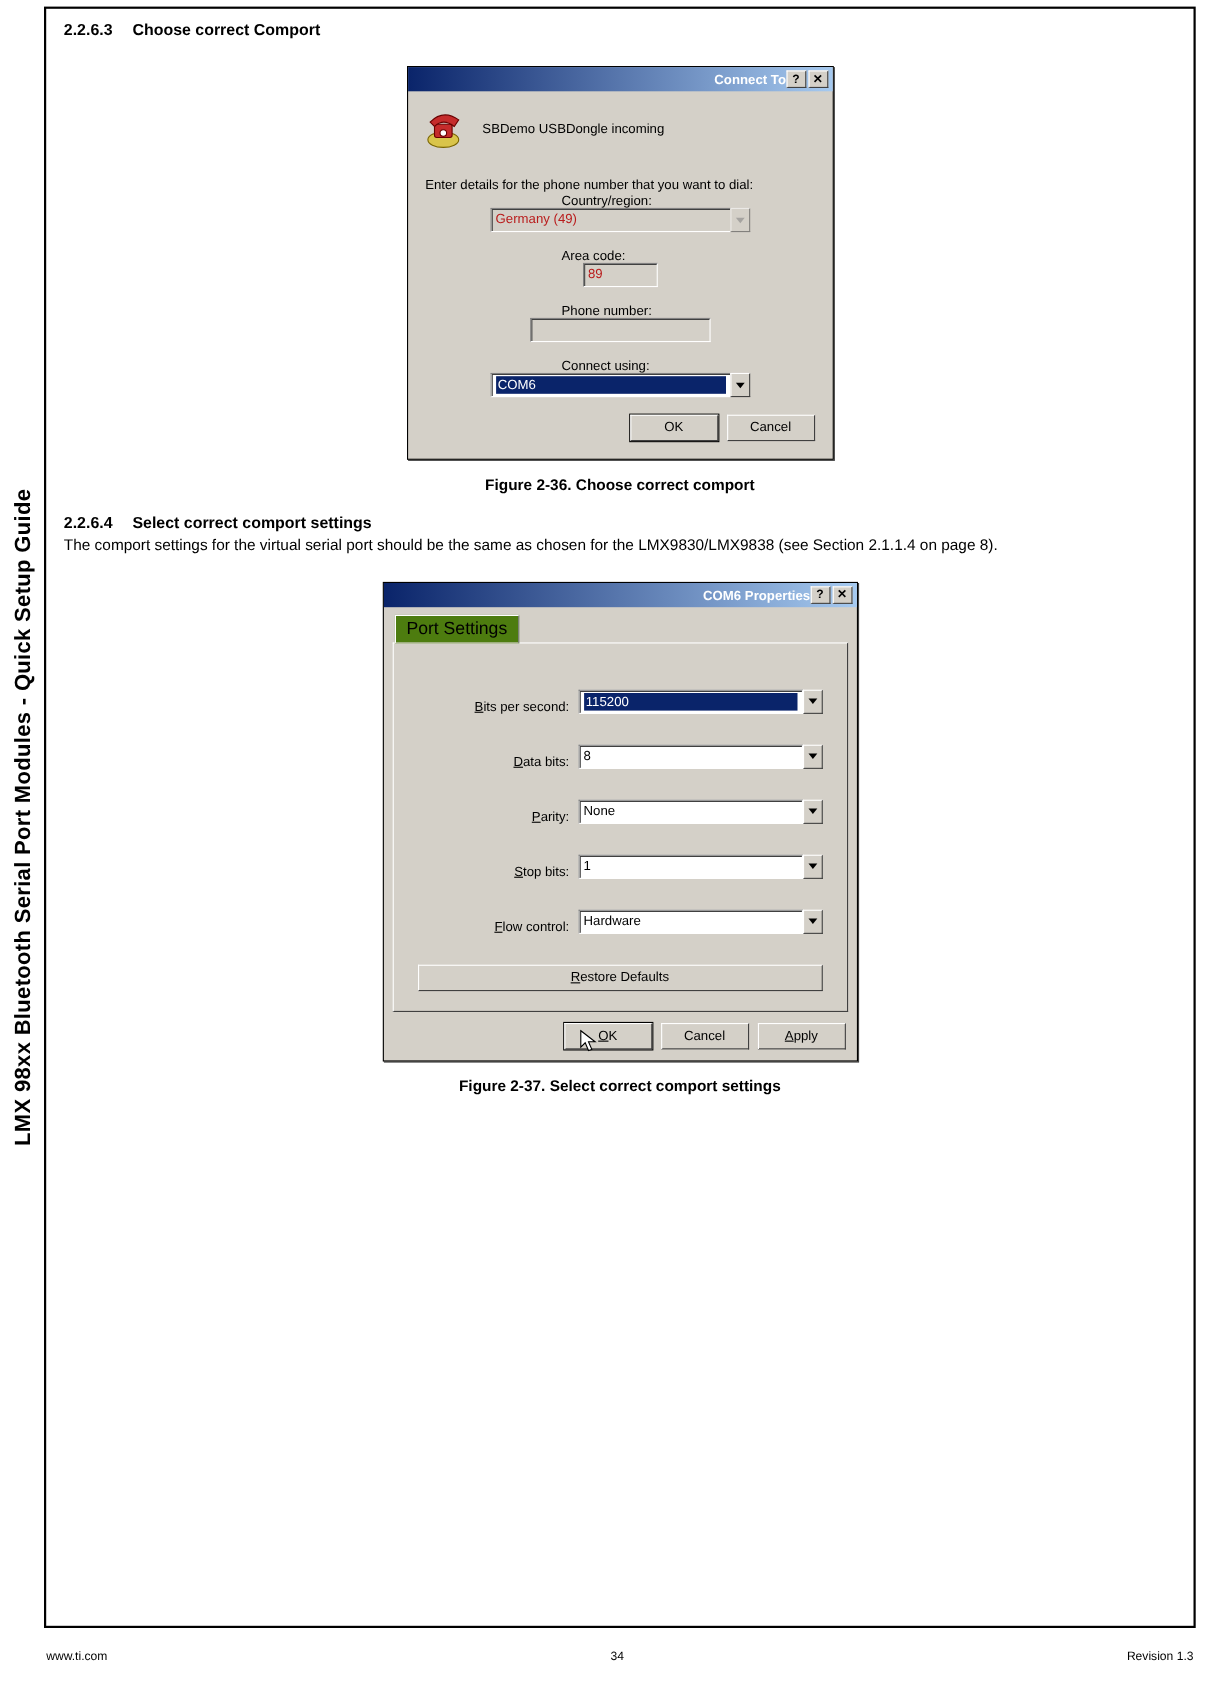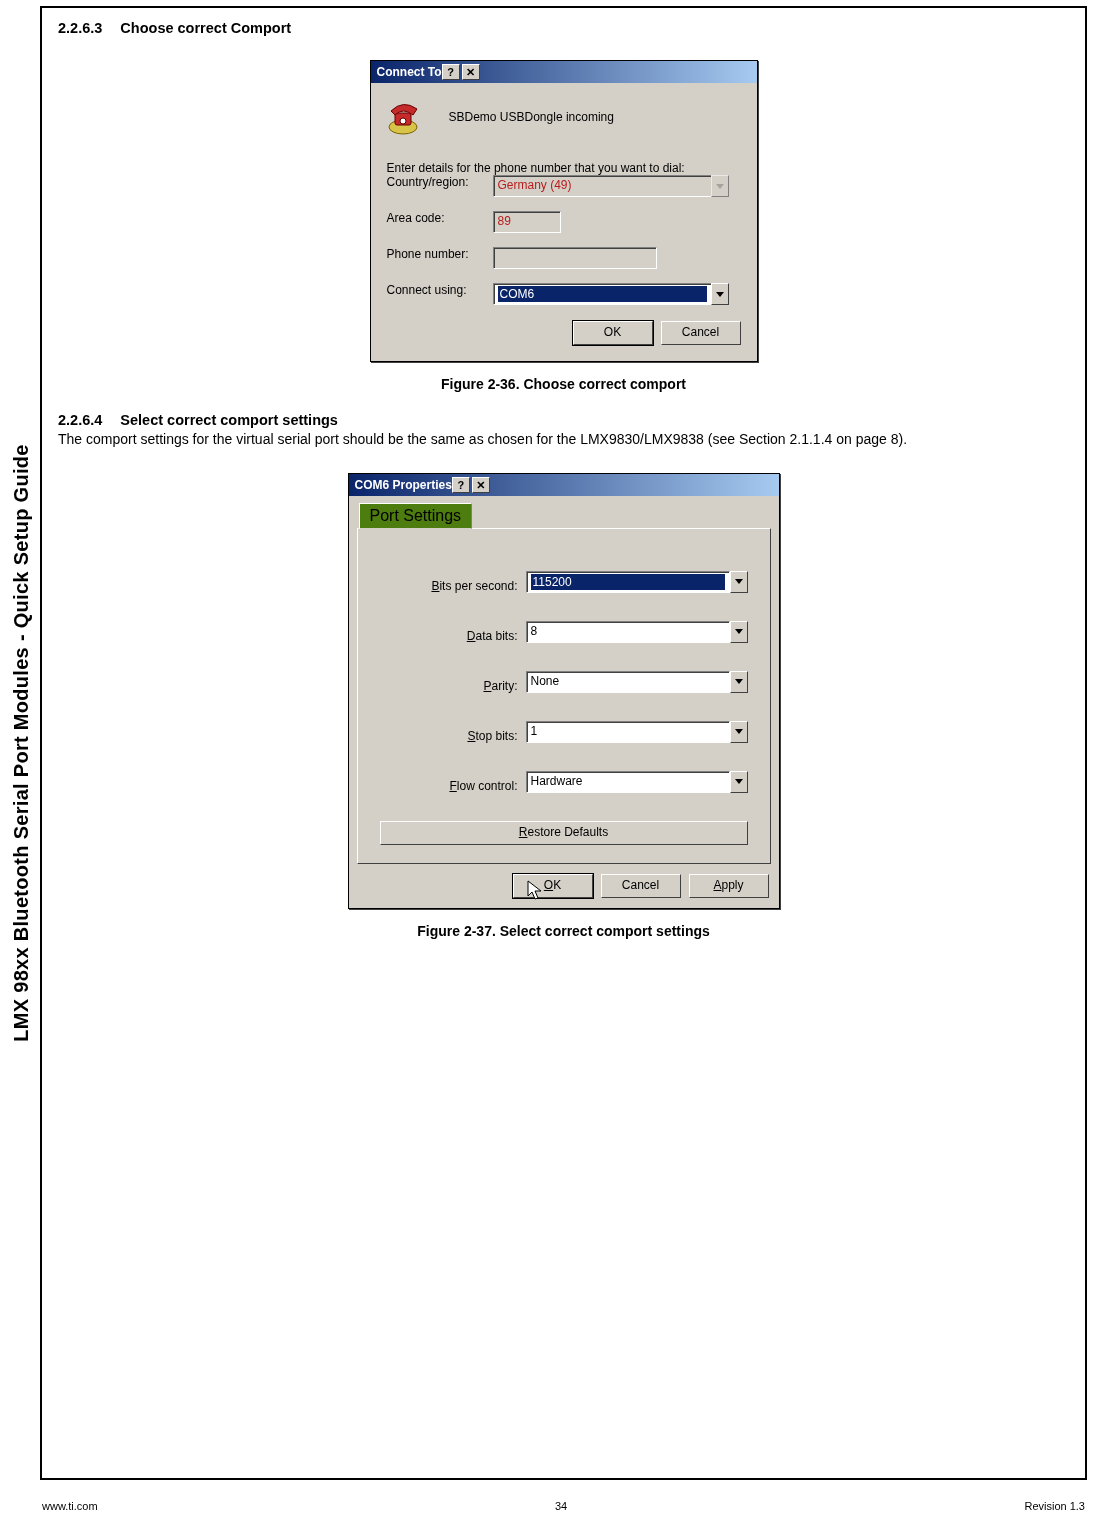--- a/index.html
+++ b/index.html
@@ -63,47 +63,47 @@
       font-family: Tahoma, Arial, sans-serif;
       font-size: 12px;
     }
     .dlg-title {
       background: linear-gradient(to right, #0a246a, #a6caf0);
       color: #fff;
       font-weight: bold;
       padding: 3px 4px 3px 6px;
       display: flex;
       align-items: center;
-      justify-content: flex-start;
+      justify-content: flex-end;
       height: 22px;
     }
     .dlg-title-btns { display: flex; gap: 2px; }
     .title-btn {
       width: 18px; height: 16px;
       background: #d4d0c8;
       border-top: 1px solid #fff;
       border-left: 1px solid #fff;
       border-right: 1px solid #404040;
       border-bottom: 1px solid #404040;
       font-size: 11px;
       font-weight: bold;
       color: #000;
       text-align: center;
       line-height: 14px;
       cursor: default;
     }
     .dlg1 { width: 388px; }
     .dlg1-body { padding: 14px 16px 16px 16px; }
-    .icon-row { display: flex; align-items: center; gap: 20px; margin-bottom: 24px; }
+    .icon-row { display: flex; align-items: center; gap: 10px; margin-bottom: 24px; }
     .phone-icon {
       width: 42px; height: 40px; position: relative;
     }
     .phone-icon svg { width: 42px; height: 40px; }
     .instr { }
-    .form-row { display: flex; align-items: flex-start; margin-bottom: 14px; }
+    .form-row { display: flex; align-items: center; margin-bottom: 14px; flex-direction: column; }
     .form-lbl { width: 106px; }
     .win-input, .win-select {
       background: #fff;
       border-top: 1px solid #808080;
       border-left: 1px solid #808080;
       border-right: 1px solid #fff;
       border-bottom: 1px solid #fff;
       box-shadow: inset 1px 1px 0 #404040;
       height: 22px;
       padding: 2px 4px;

